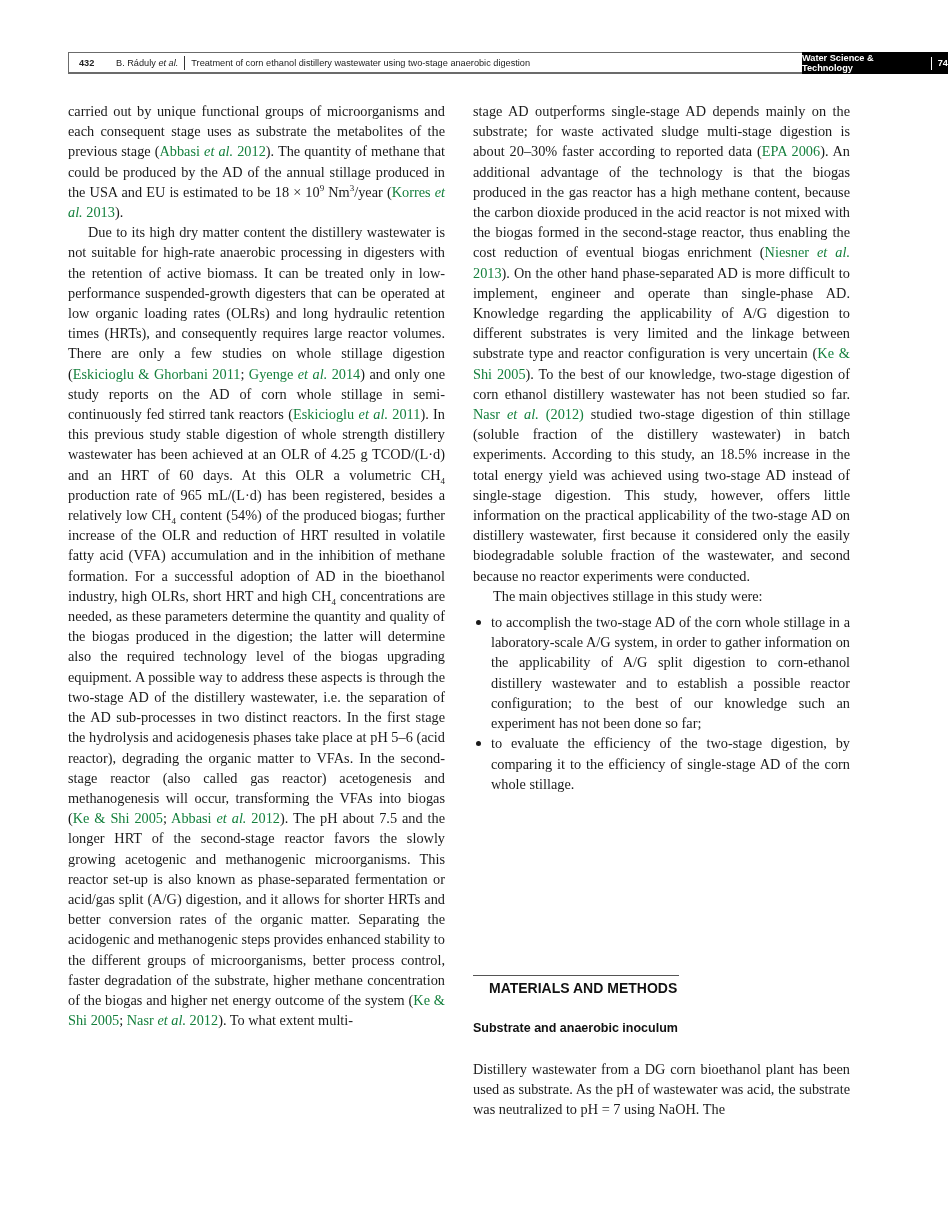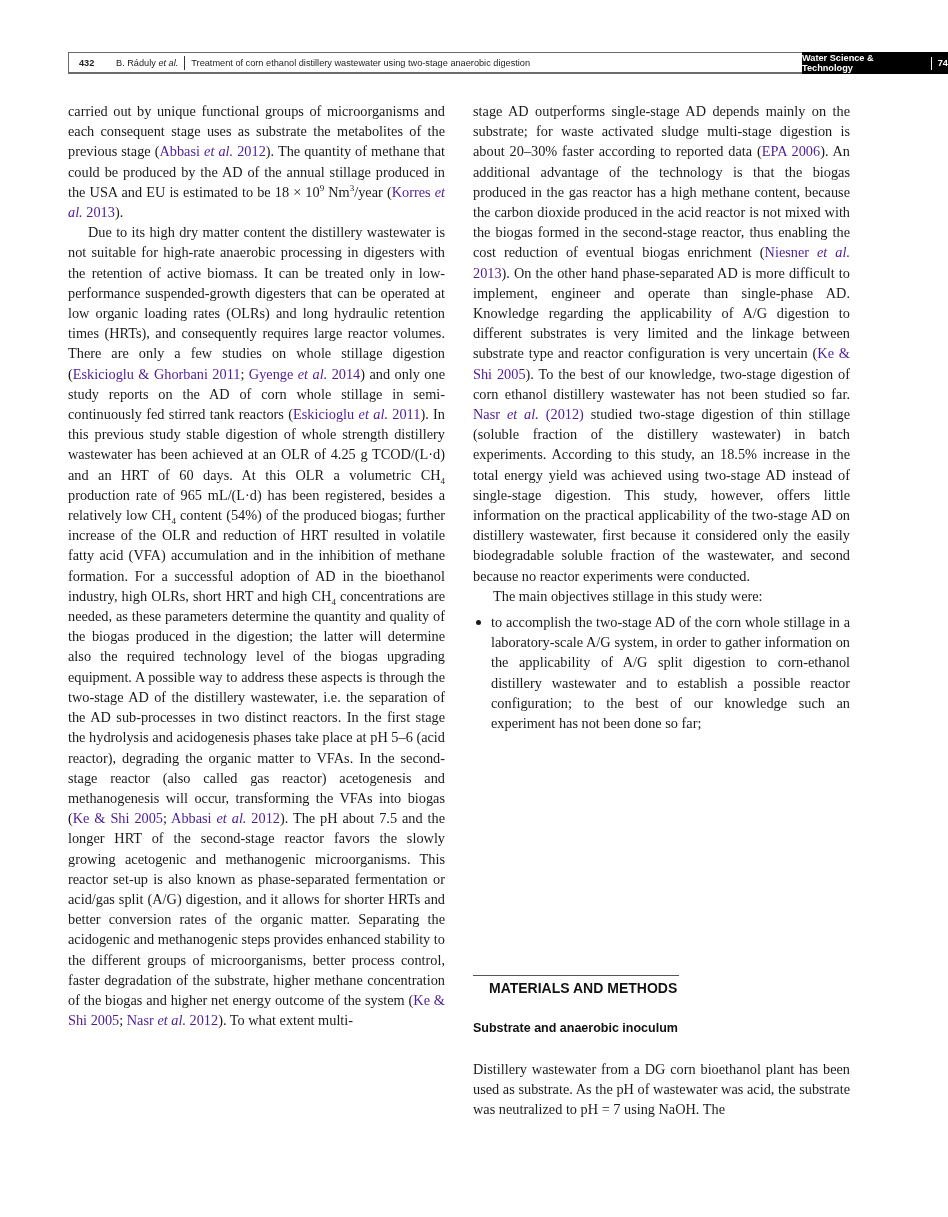--- a/index.html
+++ b/index.html
@@ -26,21 +26,21 @@
 
   .col {
     position: absolute; top: 101px; width: 377px;
     font-family: "Liberation Serif", serif; font-size: 14.3px; line-height: 20.2px;
     color: #1a1a1a; text-align: justify;
   }
   .col.left { left: 68px; }
   .col.right { left: 473px; }
   .col p { margin: 0; }
   .col p.indent { text-indent: 20px; }
-  .ref { color: #4c1d95; }
+  .ref { color: #15803d; }
   .ref i { font-style: italic; }
   sub, sup { font-size: 9px; line-height: 0; }
 
   .bullets { list-style: none; margin: 6px 0 0 0; padding: 0; }
   .bullets li { position: relative; padding-left: 18px; }
   .bullets li::before {
     content: ""; position: absolute; left: 3px; top: 8px; width: 5px; height: 5px;
     border-radius: 50%; background: #1a1a1a;
   }
 
@@ -80,20 +80,21 @@
     <p class="indent"><span>Due to its high dry matter content the distillery wastewater is not suitable for high-rate anaerobic processing in digesters with the retention of active biomass. It can be treated only in low-performance suspended-growth digesters that can be operated at low organic loading rates (OLRs) and long hydraulic retention times (HRTs), and consequently requires large reactor volumes. There are only a few studies on whole stillage digestion (</span><a class="ref">Eskicioglu &amp; Ghorbani 2011</a><span>; </span><a class="ref"><span>Gyenge </span><i>et al.</i><span> 2014</span></a><span>) and only one study reports on the AD of corn whole stillage in semi-continuously fed stirred tank reactors (</span><a class="ref"><span>Eskicioglu </span><i>et al.</i><span> 2011</span></a><span>). In this previous study stable digestion of whole strength distillery wastewater has been achieved at an OLR of 4.25 g TCOD/(L·d) and an HRT of 60 days. At this OLR a volumetric CH</span><sub>4</sub><span> production rate of 965 mL/(L·d) has been registered, besides a relatively low CH</span><sub>4</sub><span> content (54%) of the produced biogas; further increase of the OLR and reduction of HRT resulted in volatile fatty acid (VFA) accumulation and in the inhibition of methane formation. For a successful adoption of AD in the bioethanol industry, high OLRs, short HRT and high CH</span><sub>4</sub><span> concentrations are needed, as these parameters determine the quantity and quality of the biogas produced in the digestion; the latter will determine also the required technology level of the biogas upgrading equipment. A possible way to address these aspects is through the two-stage AD of the distillery wastewater, i.e. the separation of the AD sub-processes in two distinct reactors. In the first stage the hydrolysis and acidogenesis phases take place at pH 5–6 (acid reactor), degrading the organic matter to VFAs. In the second-stage reactor (also called gas reactor) acetogenesis and methanogenesis will occur, transforming the VFAs into biogas (</span><a class="ref">Ke &amp; Shi 2005</a><span>; </span><a class="ref"><span>Abbasi </span><i>et al.</i><span> 2012</span></a><span>). The pH about 7.5 and the longer HRT of the second-stage reactor favors the slowly growing acetogenic and methanogenic microorganisms. This reactor set-up is also known as phase-separated fermentation or acid/gas split (A/G) digestion, and it allows for shorter HRTs and better conversion rates of the organic matter. Separating the acidogenic and methanogenic steps provides enhanced stability to the different groups of microorganisms, better process control, faster degradation of the substrate, higher methane concentration of the biogas and higher net energy outcome of the system (</span><a class="ref">Ke &amp; Shi 2005</a><span>; </span><a class="ref"><span>Nasr </span><i>et al.</i><span> 2012</span></a><span>). To what extent multi-</span></p>
   </div>
 
   <div class="col right">
     <p><span>stage AD outperforms single-stage AD depends mainly on the substrate; for waste activated sludge multi-stage digestion is about 20–30% faster according to reported data (</span><a class="ref">EPA 2006</a><span>). An additional advantage of the technology is that the biogas produced in the gas reactor has a high methane content, because the carbon dioxide produced in the acid reactor is not mixed with the biogas formed in the second-stage reactor, thus enabling the cost reduction of eventual biogas enrichment (</span><a class="ref"><span>Niesner </span><i>et al.</i><span> 2013</span></a><span>). On the other hand phase-separated AD is more difficult to implement, engineer and operate than single-phase AD. Knowledge regarding the applicability of A/G digestion to different substrates is very limited and the linkage between substrate type and reactor configuration is very uncertain (</span><a class="ref">Ke &amp; Shi 2005</a><span>). To the best of our knowledge, two-stage digestion of corn ethanol distillery wastewater has not been studied so far. </span><a class="ref"><span>Nasr </span><i>et al.</i><span> (2012)</span></a><span> studied two-stage digestion of thin stillage (soluble fraction of the distillery wastewater) in batch experiments. According to this study, an 18.5% increase in the total energy yield was achieved using two-stage AD instead of single-stage digestion. This study, however, offers little information on the practical applicability of the two-stage AD on distillery wastewater, first because it considered only the easily biodegradable soluble fraction of the wastewater, and second because no reactor experiments were conducted.</span></p>
 
     <p class="indent">The main objectives stillage in this study were:</p>
 
     <ul class="bullets">
       <li>to accomplish the two-stage AD of the corn whole stillage in a laboratory-scale A/G system, in order to gather information on the applicability of A/G split digestion to corn-ethanol distillery wastewater and to establish a possible reactor configuration; to the best of our knowledge such an experiment has not been done so far;</li>
+      <li>to evaluate the efficiency of the two-stage digestion, by comparing it to the efficiency of single-stage AD of the corn whole stillage.</li>
     </ul>
   </div>
 
   <div class="rule"></div>
   <div class="h1">MATERIALS AND METHODS</div>
   <div class="h2">Substrate and anaerobic inoculum</div>
   <div class="col right2">
     <p>Distillery wastewater from a DG corn bioethanol plant has been used as substrate. As the pH of wastewater was acid, the substrate was neutralized to pH = 7 using NaOH. The</p>
   </div>
 

